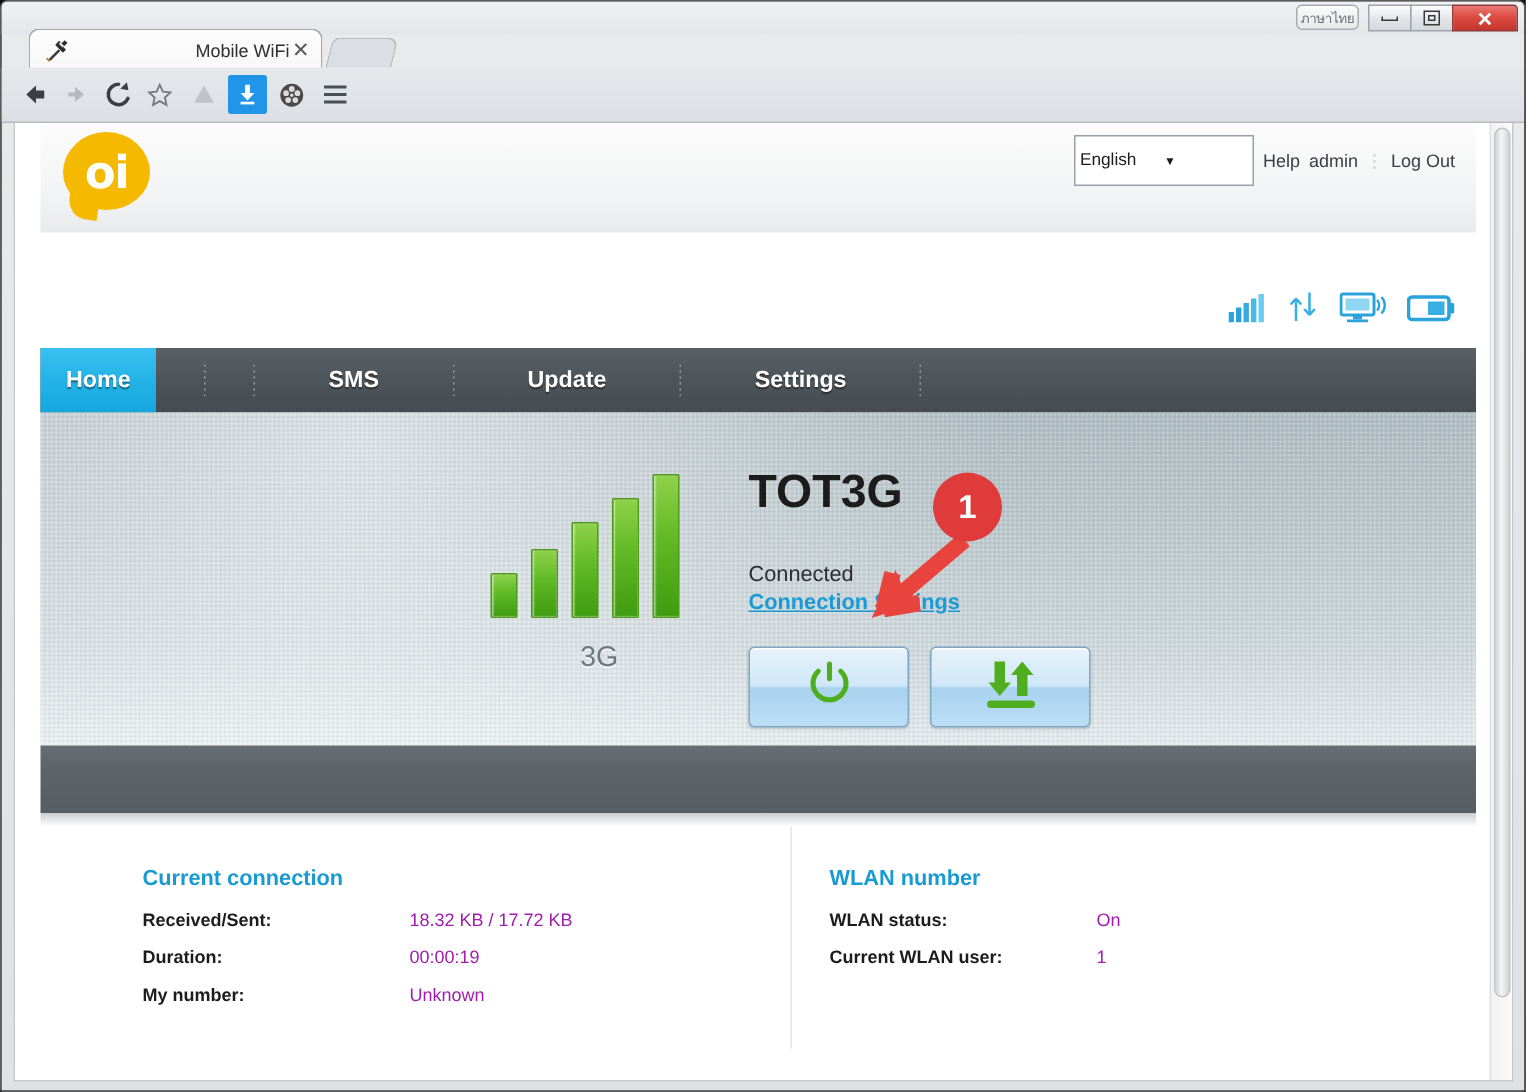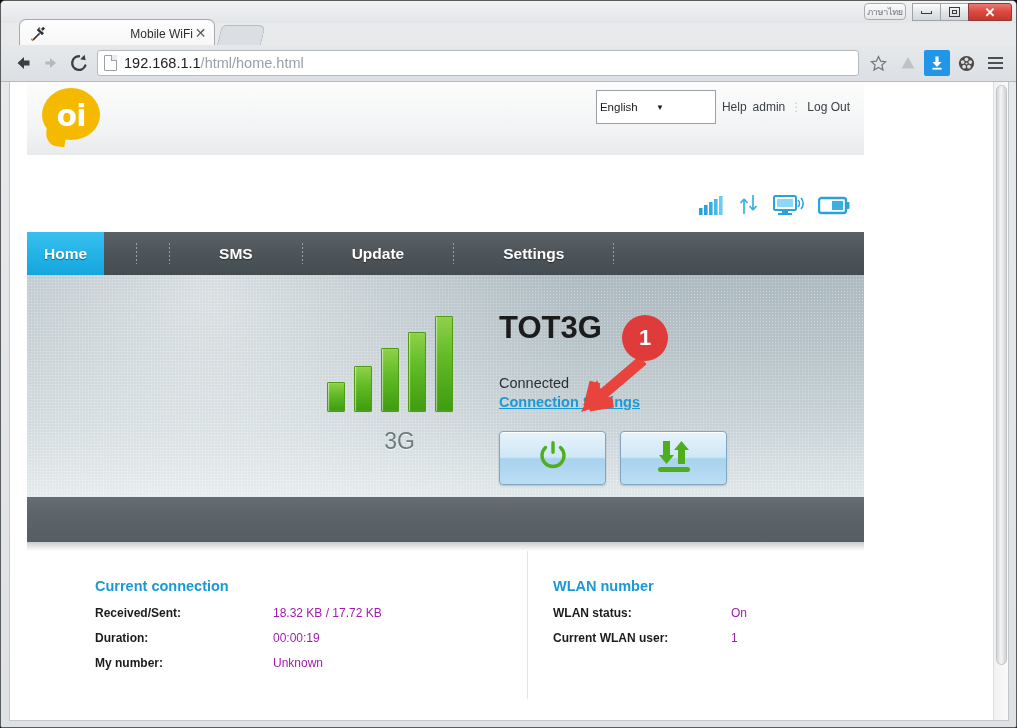--- a/index.html
+++ b/index.html
@@ -146,21 +146,21 @@
   }
   .sb-thumb {
     position: absolute; left: 2px; top: 3px; width: 11px; height: 580px;
     border-radius: 6px;
     background: linear-gradient(90deg,#d3d5d7 0%, #f4f5f6 45%, #d0d2d4 100%);
     border: 1px solid #c2c4c6;
   }
 
   
   .site {
-    position: absolute; left: 17px; top: 0; width: 837px; height: 639px;
+    position: absolute; left: 17px; top: 0; width: 957px; height: 639px;
     background: #fff;
   }
   .site-head {
     position: absolute; left: 0; top: 0; width: 100%; height: 73px;
     background: linear-gradient(180deg,#fcfcfc 0%, #f3f4f5 62%, #e9eaec 100%);
   }
   .logo {
     position: absolute; left: 15px; top: 6px; width: 62px; height: 62px;
   }
   .logo-bubble {
@@ -253,21 +253,21 @@
   .sigwrap { position: absolute; left: 300px; top: 230px; width: 160px; }
   .sigbars { display: flex; align-items: flex-end; gap: 9px; height: 100px; }
   .sigbar {
     width: 18px; border-radius: 1px;
     background: linear-gradient(180deg,#8fd14a 0%, #62bb26 42%, #3f9c10 100%);
     border: 1px solid #4d9b16;
     box-shadow: inset 1px 0 1px rgba(255,255,255,.55);
   }
   .sig-label {
     margin-top: 16px; text-align: center; width: 145px;
-    font-size: 23px; color: #6d7a81; font-weight: normal;
+    font-size: 19px; color: #6d7a81; font-weight: normal;
     text-shadow: 0 1px 0 rgba(255,255,255,.7);
   }
 
   
   .carrier { position: absolute; left: 472px; top: 228px; }
   .carrier-name {
     font-size: 31px; font-weight: bold; color: #1c1c1c; letter-spacing: 0px;
     font-family: "Liberation Sans", sans-serif;
   }
   .conn-state { margin-top: 29px; font-size: 14.5px; color: #2b2f33; }
@@ -360,24 +360,20 @@
         <path d="M9 5 L15 10 L9 15 L9 11.4 L4.5 11.4 L4.5 8.6 L9 8.6 Z" fill="#b6b9bc"></path>
       </svg>
     </div>
     <div class="nav-ico">
       <svg width="20" height="20" viewBox="0 0 20 20">
         <path d="M10 3.2 A6.8 6.8 0 1 0 16.3 12.6" stroke="#3b3f43" stroke-width="2.4" fill="none" stroke-linecap="round"></path>
         <path d="M15.6 1.8 L16.6 7.2 L11.2 6.2 Z" fill="#3b3f43"></path>
       </svg>
     </div>
 
-    <div class="omnibox">
-      <span class="page-ico"></span>
-      <span class="url"><span class="host">192.168.1.1</span><span>/html/home.html</span></span>
-    </div>
     <div class="star">
       <svg width="17" height="17" viewBox="0 0 17 17">
         <path d="M8.5 1.5 L10.6 6.1 L15.6 6.6 L11.9 10 L13 15 L8.5 12.4 L4 15 L5.1 10 L1.4 6.6 L6.4 6.1 Z" fill="none" stroke="#72777c" stroke-width="1.2"></path>
       </svg>
     </div>
 
     <div class="tb-right">
       <div class="tb-ico">
         <svg width="18" height="18" viewBox="0 0 18 18">
           <path d="M9 3 L15.5 14.5 L2.5 14.5 Z" fill="#bfc3c7"></path>

